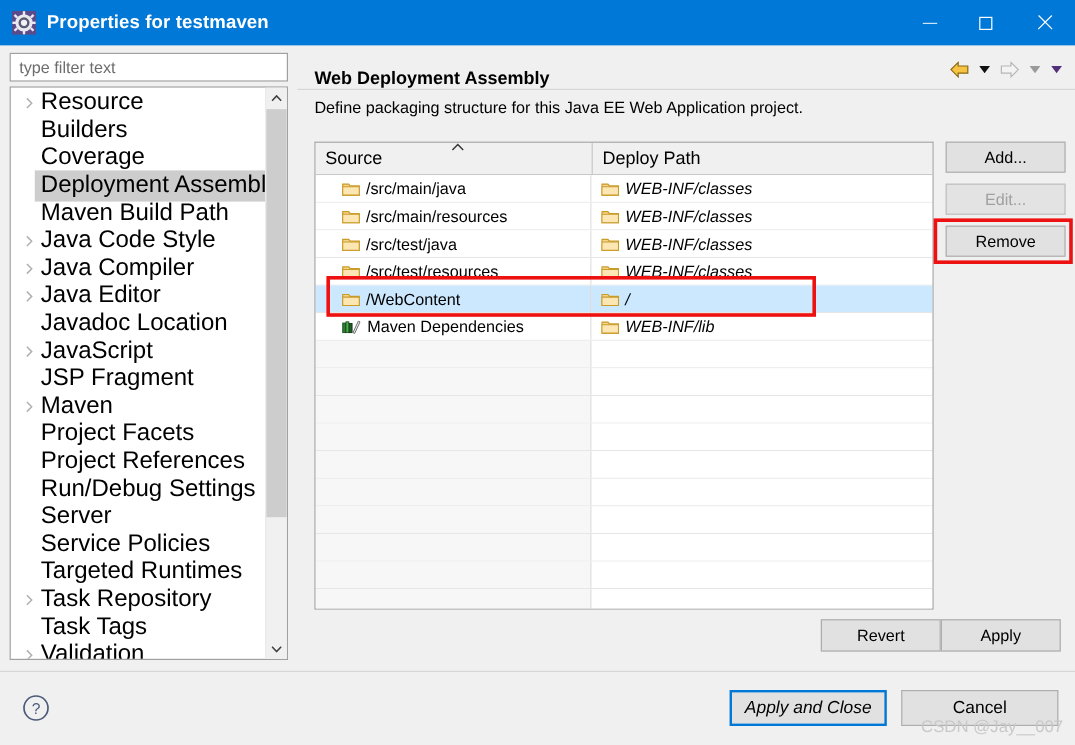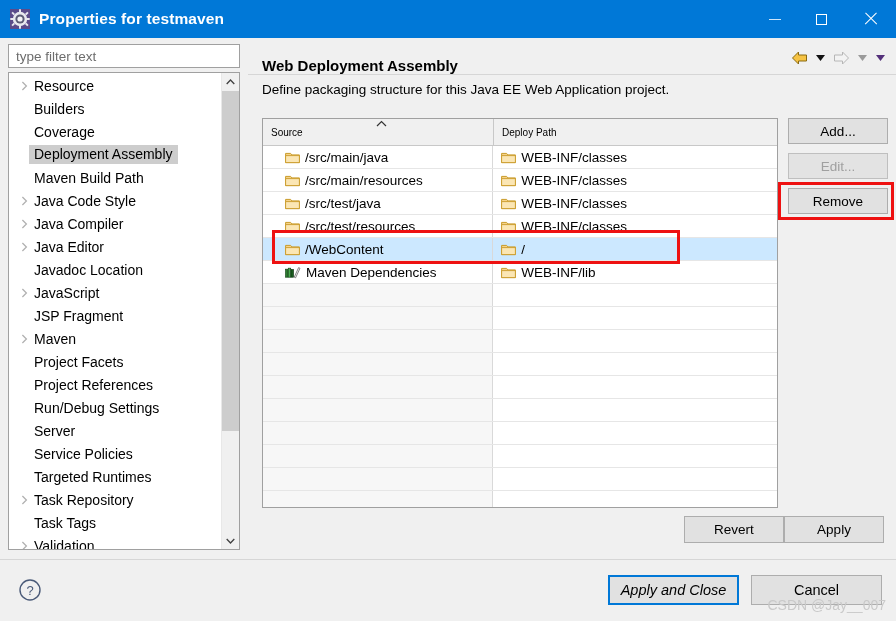--- a/index.html
+++ b/index.html
@@ -87,21 +87,21 @@
     box-sizing: border-box; overflow: hidden;
   }
   .tree-list {
     position: absolute; left: 0; top: 1px;
     width: 212px; height: 476px;
     overflow: hidden;
   }
   .tree-item {
     height: 23px; display: flex; align-items: center;
     padding-left: 8px; white-space: nowrap;
-    font-size: 14px;
+    font-size: 20px;
   }
   .tree-item .arrow {
     width: 15px; flex: none; display: flex; align-items: center; justify-content: center;
     color: #a8a8a8; font-size: 11px; line-height: 1;
   }
   .tree-item .arrow svg { display: block; }
   .tree-item .tlabel { padding-left: 2px; }
   .tree-item.selected .tlabel {
     background: #cdcdcd; padding: 1px 5px 2px 5px; margin-left: -3px;
   }
@@ -160,21 +160,21 @@
     border: 1px solid #a0a0a0; box-sizing: border-box;
     background: #ffffff; overflow: hidden;
   }
   .thead {
     display: flex; height: 26px; background: #f0f0f0;
     border-bottom: 1px solid #c8c8c8;
     position: relative;
   }
   .th {
     display: flex; align-items: center;
-    font-size: 10px; padding-left: 8px;
+    font-size: 15px; padding-left: 8px;
     box-sizing: border-box; position: relative;
   }
   .th.col-source { width: 231px; border-right: 1px solid #c8c8c8; }
   .th.col-deploy { width: 283px; }
   .sort-ind {
     position: absolute; left: 113px; top: -1px;
     color: #000; font-size: 11px; line-height: 11px;
   }
   .tbody { position: relative; }
   .trow {
@@ -182,21 +182,21 @@
     border-bottom: 1px solid #e6e6e6;
   }
   .td {
     display: flex; align-items: center; box-sizing: border-box;
     font-size: 13.5px; white-space: nowrap; overflow: hidden;
   }
   .td.col-source {
     width: 231px; border-right: 1px solid #d9d9d9;
     padding-left: 22px; background: #f7f7f7;
   }
-  .td.col-deploy { width: 285px; padding-left: 8px; background: #ffffff; }
+  .td.col-deploy { width: 285px; padding-left: 8px; background: #ffffff; font-style: italic; }
   .trow.filled .td.col-source { background: #ffffff; }
   .trow.selected .td.col-source,
   .trow.selected .td.col-deploy { background: #cce8ff; }
   .ficon { margin-right: 5px; flex: none; display: flex; align-items: center; }
 
   
   .side-btns {
     position: absolute; left: 540px; top: 80px;
     width: 100px;
   }

